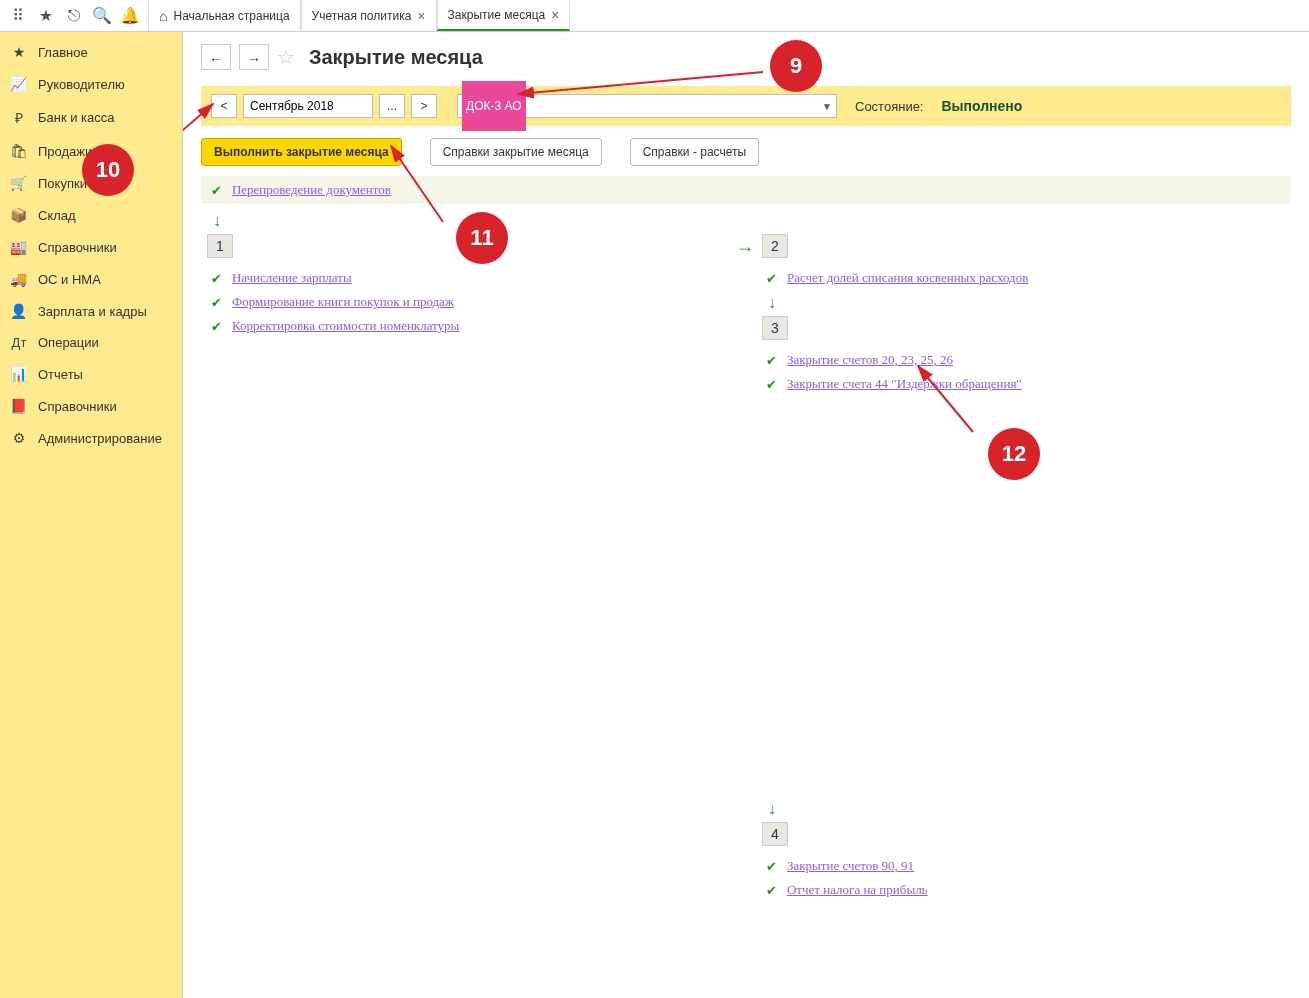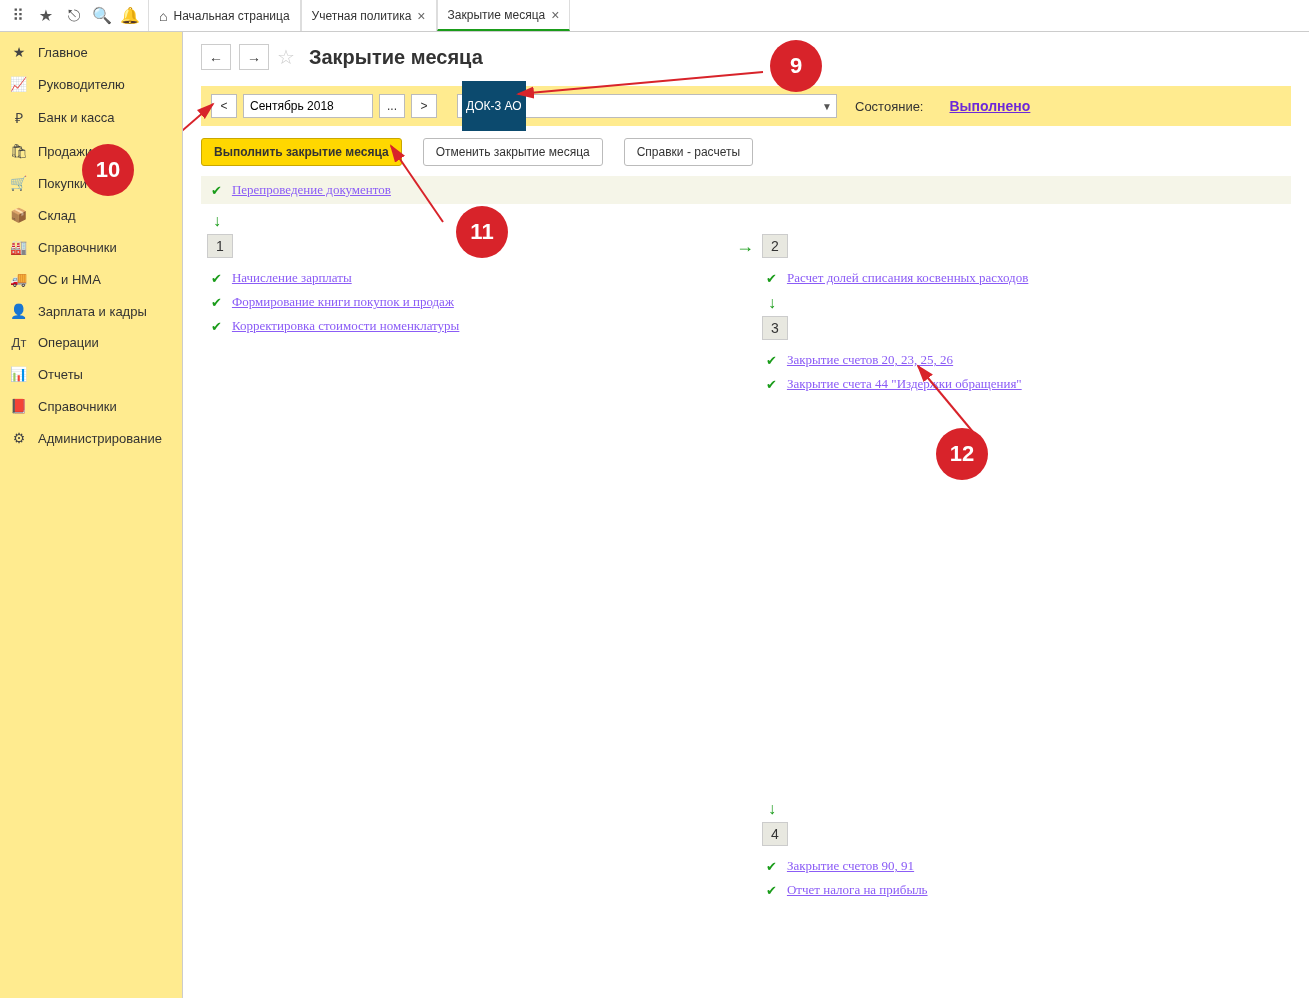--- a/index.html
+++ b/index.html
@@ -30,27 +30,27 @@
 .header-row { display: flex; align-items: center; gap: 8px; margin-bottom: 16px; }
 .nav-btn { width: 30px; height: 26px; border: 1px solid #ccc; background: #fff; display: flex; align-items: center; justify-content: center; cursor: pointer; font-size: 14px; }
 .star-icon { font-size: 20px; color: #ccc; cursor: pointer; }
 .page-title { font-size: 20px; font-weight: bold; color: #333; margin-left: 6px; }
 
 
 .period-row { background: #ffeb8f; padding: 8px 10px; display: flex; align-items: center; gap: 6px; margin-bottom: 12px; }
 .small-btn { height: 24px; min-width: 26px; border: 1px solid #bbb; background: #fff; display: flex; align-items: center; justify-content: center; cursor: pointer; padding: 0 6px; font-size: 12px; }
 .period-input { height: 24px; border: 1px solid #bbb; background: #fff; padding: 1px 6px; width: 130px; font-size: 12px; }
 .org-field { height: 24px; border: 1px solid #bbb; background: #fff; padding: 0 4px; flex: 0 0 380px; display: flex; align-items: center; position: relative; }
-.org-value { background: #0c4a6e; color: #fff; padding: 18px 4px; font-size: 12px; }
+.org-value { background: #ec4899; color: #fff; padding: 18px 4px; font-size: 12px; }
 .org-dropdown { position: absolute; right: 4px; font-size: 10px; color: #555; cursor: pointer; }
 .status-label { margin-left: 12px; font-size: 13px; }
-.status-value { color: #6d28d9; font-weight: bold; font-size: 14px; margin-left: 20px; text-decoration: underline; }
-
-
-.actions-row { display: flex; gap: 21px; margin-bottom: 10px; }
+.status-value { color: #14532d; font-weight: bold; font-size: 14px; margin-left: 12px; }
+
+
+.actions-row { display: flex; gap: 28px; margin-bottom: 10px; }
 .btn { height: 28px; border: 1px solid #bbb; background: #fff; padding: 0 12px; display: flex; align-items: center; cursor: pointer; font-size: 12px; border-radius: 3px; }
 .btn-primary { background: #ffd700; border-color: #c9a700; font-weight: bold; }
 
 
 .reproc-row { background: #f5f5e8; padding: 6px 10px; display: flex; align-items: center; gap: 10px; margin-bottom: 8px; }
 .check-icon { color: #1a9c1a; font-size: 13px; }
 .link { color: #8b5cf6; text-decoration: underline; cursor: pointer; font-size: 13px; font-family: Liberation Serif, serif; }
 
 .down-arrow { color: #1a9c1a; font-size: 16px; margin: 4px 0 4px 12px; }
 
@@ -167,21 +167,21 @@
       <div class="org-field">
         <span class="org-value">ДОК-3 АО</span>
         <span class="org-dropdown">▼</span>
       </div>
       <span class="status-label">Состояние:</span>
       <span class="status-value">Выполнено</span>
     </div>
 
     <div class="actions-row">
       <div class="btn btn-primary">Выполнить закрытие месяца</div>
-      <div class="btn">Отменить закрытие месяца</div>
+      <div class="btn">Справки закрытие месяца</div>
       <div class="btn">Справки - расчеты</div>
     </div>
 
     <div class="reproc-row">
       <span class="check-icon">✔</span>
       <span class="link">Перепроведение документов</span>
     </div>
 
     <div class="down-arrow">↓</div>
 
@@ -247,14 +247,14 @@
       <line x1="-60" y1="150" x2="30" y2="72" stroke="#d8232a" stroke-width="2" marker-end="url(#ah)"></line>
       <line x1="260" y1="190" x2="208" y2="114" stroke="#d8232a" stroke-width="2" marker-end="url(#ah)"></line>
       <line x1="790" y1="400" x2="735" y2="334" stroke="#d8232a" stroke-width="2" marker-end="url(#ah)"></line>
     </svg>
 
   </div>
 </div>
 
 <div class="callout" style="left:770px; top:40px">9</div>
 <div class="callout" style="left:82px; top:144px">10</div>
-<div class="callout" style="left:456px; top:206px">11</div>
-<div class="callout" style="left:936px; top:428px">12</div>
+<div class="callout" style="left:456px; top:212px">11</div>
+<div class="callout" style="left:988px; top:428px">12</div>
 
 </body></html>

